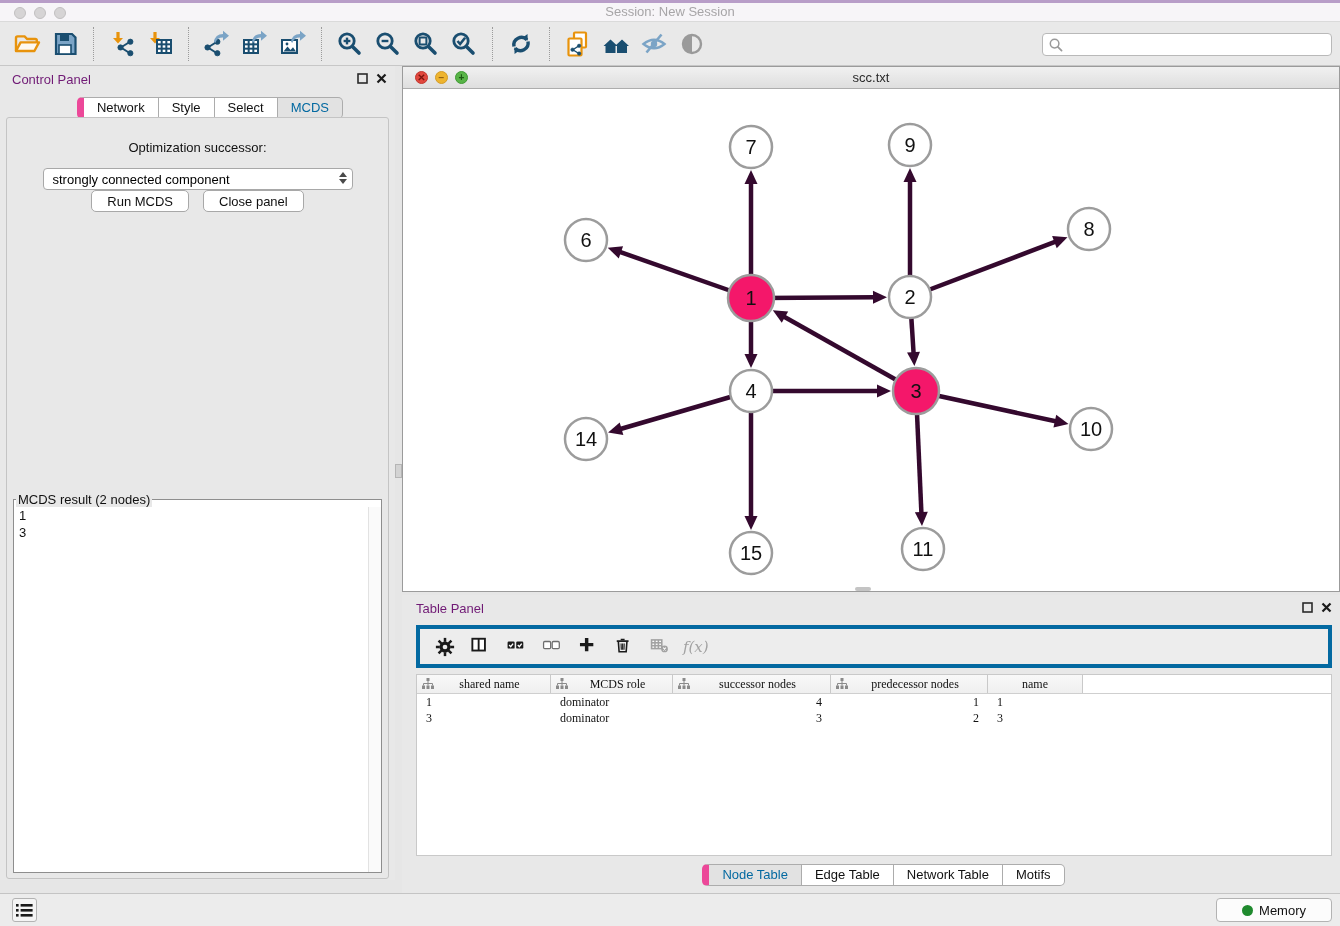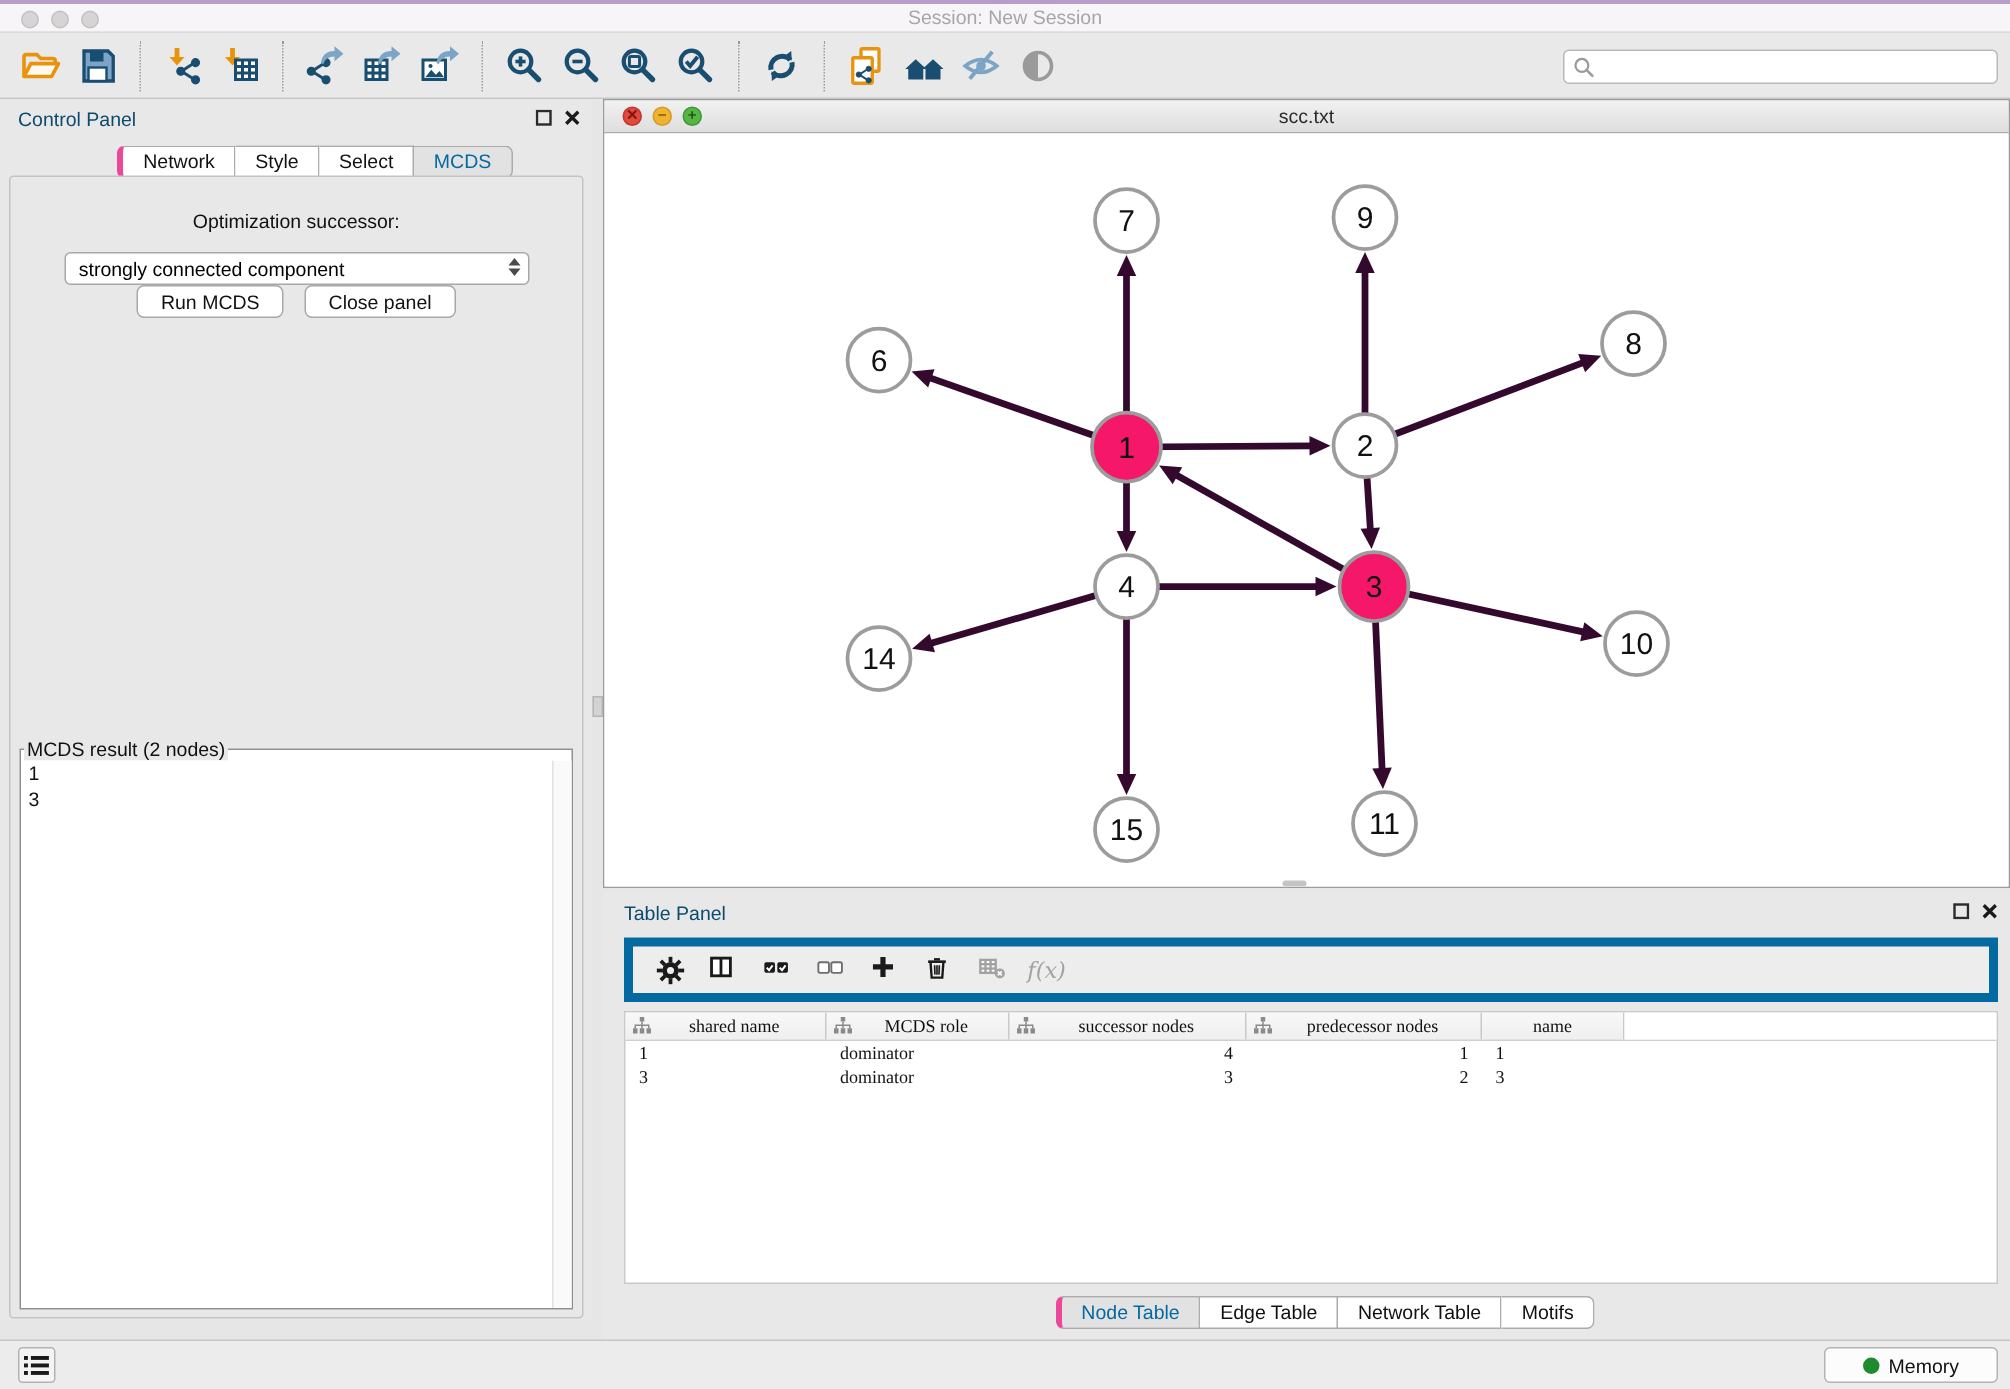--- a/index.html
+++ b/index.html
@@ -20,26 +20,26 @@
   .tb-group { display:flex; align-items:center; }
   .tb-sep { width:1px; height:34px; border-left:1px dotted #9B9B9B; margin:0 9px; }
   .tb-btn { width:38px; height:36px; display:flex; align-items:center; justify-content:center; cursor:default; }
   .search-wrap { position:absolute; right:8px; top:11px; width:290px; height:23px; background:#FFF;
     border:1px solid #B9B9B9; border-radius:4px; display:flex; align-items:center; padding-left:5px; }
   .search-wrap input { border:none; outline:none; flex:1; height:100%; font-size:13px; background:transparent; }
 
   
   .control-panel { position:absolute; left:0; top:66px; width:395px; height:814px; background:#E8E8E8; }
   .panel-head { position:relative; height:28px; }
-  .panel-head .ptitle { position:absolute; left:12px; top:6px; font-size:13px; color:#0c4a6e; }
+  .panel-head .ptitle { position:absolute; left:12px; top:6px; font-size:13px; color:#701a75; }
   .panel-icons { position:absolute; right:8px; top:7px; display:flex; gap:8px; align-items:center; }
   .tabbar { position:absolute; top:31px; left:0; right:0; display:flex; justify-content:center; }
   .tab { background:#FFF; border:1px solid #ACACAC; border-left:none; padding:2px 13px 3px;
     font-size:13px; color:#111; cursor:default; }
-  .tab:first-child { border-left:4px solid #ec4899; border-radius:5px 0 0 5px;margin-left:25px; }
+  .tab:first-child { border-left:7px solid #ec4899; border-radius:5px 0 0 5px;margin-left:25px; }
   .tab:last-child { border-radius:0 5px 5px 0; }
   .tab.selected { background:#E2E2E2; color:#0369a1; }
   .cp-content { position:absolute; left:6px; right:6px; top:51px; bottom:1px;
     border:1px solid #C4C4C4; border-radius:3px; background:#E8E8E8; }
   .opt-label { margin-top:22px; text-align:center; font-size:13px; color:#111; }
   .criterion { position:relative; margin:13px auto 0; width:310px; height:22px; background:#FFF;
     border:1px solid #A8A8A8; border-radius:4px; font-size:13px; display:flex; align-items:center; padding-left:9px; }
   .stepper { position:absolute; right:5px; top:3px; display:flex; flex-direction:column; gap:2px; }
   .stepper i { display:block; width:0; height:0; border-left:4px solid transparent; border-right:4px solid transparent; }
   .stepper .up { border-bottom:5px solid #4A4A4A; }
@@ -68,21 +68,21 @@
   .tl-close { background:#E1483E; border:1px solid #C2362E; color:#7D140E; }
   .tl-min { background:#EEB42F; border:1px solid #D49C27; color:#8E5E12; }
   .tl-max { background:#58B447; border:1px solid #3F9A33; color:#1C5A13; }
   .net-title { position:absolute; top:3px; left:0; right:0; text-align:center; font-size:13px; color:#2A2A2A; }
   .net-canvas { position:relative; width:936px; height:502px; background:#FFF; overflow:hidden; }
   .hscroll-thumb { position:absolute; left:452px; bottom:0; width:16px; height:4px; background:#C4C4C4; border-radius:2px; }
 
   
   .table-panel { position:absolute; left:402px; top:595px; width:938px; height:298px; background:#E8E8E8; }
   .tp-toolbar { position:absolute; left:14px; right:8px; top:30px; height:43px; background:#EDEDED;
-    border:6px solid #0369a1; display:flex; align-items:center; padding-left:10px; gap:6px; }
+    border:4px solid #0369a1; display:flex; align-items:center; padding-left:10px; gap:6px; }
   .tp-btn { width:30px; height:30px; display:flex; align-items:center; justify-content:center; }
   .tp-btn.disabled { opacity:.9; }
   .tablewrap { position:absolute; left:14px; right:8px; top:79px; height:182px; background:#FFF;
     border:1px solid #C9C9C9; overflow:hidden;font-family:Liberation Serif, serif; }
   .thead { display:flex; height:19px; background:linear-gradient(#F8F8F8,#EFEFEF); border-bottom:1px solid #CFCFCF; }
   .th { display:flex; align-items:center; border-right:1px solid #C9C9C9; font-size:12px; color:#111; padding-left:5px; }
   .th .th-label { flex:1; text-align:center; padding-right:5px; }
   .th-filler { flex:1; background:#FFF; }
   .trow { display:flex; height:16px; }
   .td { font-size:12px; color:#111; line-height:16px; padding:0 9px; white-space:nowrap; overflow:hidden; }

